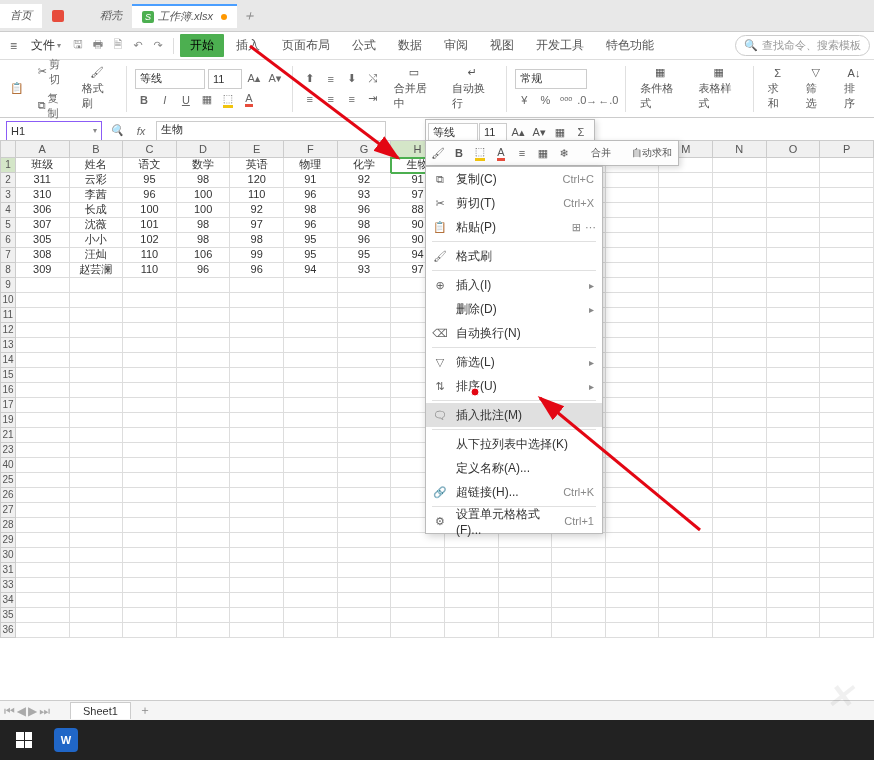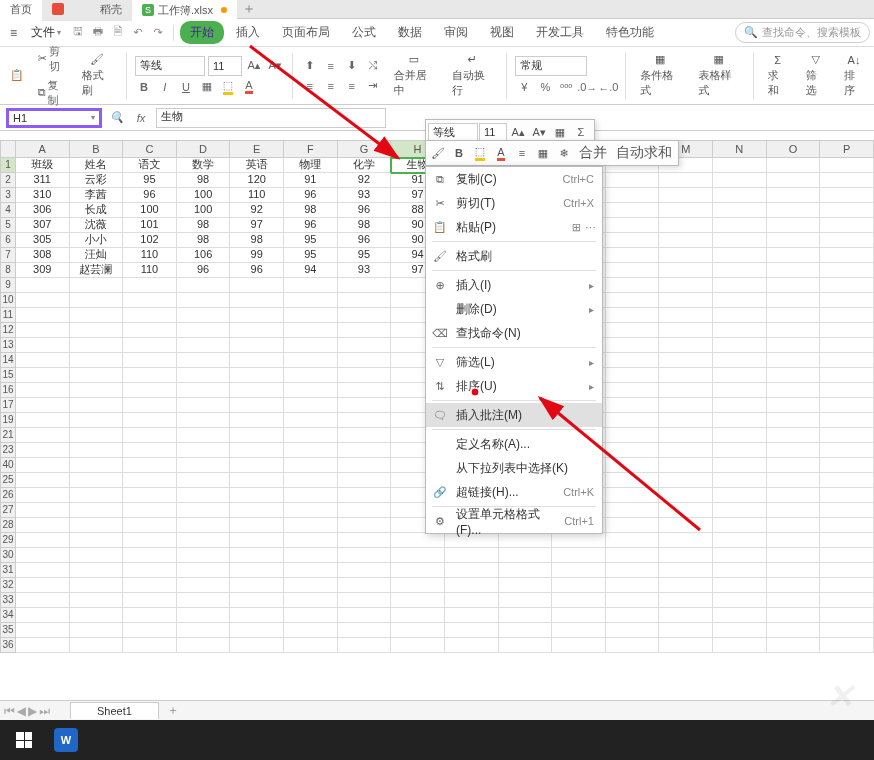--- a/index.html
+++ b/index.html
@@ -1,65 +1,65 @@
 <!DOCTYPE html>
 <html><head>
 <meta charset="utf-8">
 <style>
 * { box-sizing: border-box; margin: 0; padding: 0; }
 body { font-family: "Microsoft YaHei", Arial, sans-serif; font-size: 12px; color: #333; background: #fff; width: 874px; height: 760px; overflow: hidden; position: relative; }
 
 
-.tab-bar { height: 19px; background: #e8e8e8; display: flex; align-items: center; border-bottom: 1px solid #ccc; }
+.tab-bar { height: 32px; background: #e8e8e8; display: flex; align-items: center; border-bottom: 1px solid #ccc; font-style: italic; }
 .tab { height: 24px; padding: 0 10px; display: flex; align-items: center; gap: 4px; font-size: 11px; color: #555; }
 .tab-home { background: #fff; }
 .tab-docer { background: #e8e8e8; gap: 36px; }
 .tab-active { background: #fff; border-top: 2px solid #4a9eff; }
 .tab-icon { width: 12px; height: 12px; display: inline-flex; align-items: center; justify-content: center; }
 .doc-icon-green { background: #4CAF50; color: #fff; width: 12px; height: 12px; font-size: 9px; border-radius: 2px; }
 .doc-icon-red { width: 12px; height: 12px; background: #e74c3c; border-radius: 2px; }
 .unsaved-dot { width: 6px; height: 6px; background: #ff9800; border-radius: 50%; margin-left: 4px; }
 .tab-add { width: 24px; display: flex; align-items: center; justify-content: center; color: #888; font-size: 14px; }
 
 
 .menu-bar { height: 28px; display: flex; align-items: center; padding: 0 4px; border-bottom: 1px solid #ddd; gap: 2px; }
 .menu-btn { padding: 2px 6px; font-size: 12px; color: #555; display: flex; align-items: center; gap: 2px; }
 .menu-btn.file { color: #333; font-family: Liberation Serif, serif; }
 .qat-btn { width: 18px; height: 18px; display: flex; align-items: center; justify-content: center; color: #888; font-size: 11px; }
 .menu-sep { width: 1px; height: 16px; background: #ddd; margin: 0 4px; }
 .ribbon-tab { padding: 3px 10px; font-size: 12px; color: #555; }
-.ribbon-tab.active { background: #4CAF50; color: #4c1d95; border-radius: 10px; }
+.ribbon-tab.active { background: #4CAF50; color: #000000; border-radius: 1px; }
 .search-box { margin-left: auto; display: flex; align-items: center; border: 1px solid #ccc; border-radius: 12px; padding: 2px 8px; color: #999; font-size: 11px; gap: 4px; }
 
 
 .ribbon { height: 58px; display: flex; align-items: center; padding: 2px 4px; border-bottom: 1px solid #ccc; gap: 6px; }
 .ribbon-group-row { display: flex; align-items: center; gap: 3px; }
 .ribbon-small { display: flex; flex-direction: column; gap: 2px; justify-content: center; }
 .ribbon-item { display: flex; align-items: center; gap: 2px; color: #666; font-size: 11px; padding: 1px 2px; }
 .ribbon-big { display: flex; flex-direction: column; align-items: center; gap: 2px; padding: 2px 6px; font-size: 11px; color: #555; }
 .ribbon-sep { width: 1px; height: 46px; background: #e0e0e0; margin: 0 2px; }
 .font-select { border: 1px solid #ccc; height: 20px; font-size: 11px; padding: 1px 4px; display: flex; align-items: center; background: #fff; }
 .font-name { width: 70px; }
 .font-size { width: 34px; }
 .icon-btn { width: 18px; height: 18px; display: flex; align-items: center; justify-content: center; color: #666; font-size: 11px; }
 .color-swatch-red { border-bottom: 3px solid #e74c3c; }
 .color-swatch-yellow { border-bottom: 3px solid #f1c40f; }
 
 
 .formula-row { height: 26px; display: flex; align-items: center; border-bottom: 1px solid #ccc; }
-.name-box { width: 96px; border: 3px solid #8b5cf6; height: 20px; margin: 0 6px; padding: 0 4px; font-size: 11px; display: flex; align-items: center; background: #fff; justify-content: space-between; text-align: right;}
+.name-box { width: 96px; border: 1px solid #8b5cf6; height: 20px; margin: 0 6px; padding: 0 4px; font-size: 11px; display: flex; align-items: center; background: #fff; justify-content: space-between; text-align: right;}
 .fx-area { display: flex; align-items: center; gap: 6px; flex: 1; padding-right: 8px; }
 .fx-btn { width: 18px; height: 18px; color: #666; display: flex; align-items: center; justify-content: center; font-style: italic; font-size: 11px; }
 .formula-input { flex: none; width: 230px; height: 20px; border: 1px solid #ccc; padding: 0 4px; font-size: 11px; background: #fff; }
 
 
 .mini-toolbar { position: absolute; left: 425px; top: 119px; background: #fdfdfd; border: 1px solid #bbb; box-shadow: 2px 2px 6px rgba(0,0,0,0.15); display: flex; align-items: center; padding: 2px; gap: 1px; z-index: 50; }
 .mini-toolbar .font-select { height: 18px; }
 .mini-toolbar .mini-btn { width: 20px; height: 20px; display: flex; align-items: center; justify-content: center; color: #555; font-size: 11px; }
-.mini-toolbar .mini-text { padding: 0 4px; font-size: 14px; color: #555; }
+.mini-toolbar .mini-text { padding: 0 4px; font-size: 10px; color: #555; margin-left: 12px; }
 
 
 .grid-wrap { position: absolute; top: 140px; left: 0; right: 0; bottom: 60px; overflow: hidden; }
 .col-headers { display: flex; height: 18px; }
 .corner { width: 16px; height: 18px; background: #f0f0f0; border: 1px solid #ccc; }
 .col-h { width: 54px; height: 18px; background: #f0f0f0; border: 1px solid #ccc; border-left: none; text-align: center; font-size: 11px; color: #555; line-height: 16px; }
 .col-h.sel { background: #d4e6c8; }
 .rows { }
 .row { display: flex; height: 15px; }
 .row-h { width: 16px; height: 15px; background: #f0f0f0; border: 1px solid #ccc; border-top: none; text-align: center; font-size: 10px; color: #555; line-height: 13px; }
@@ -77,21 +77,21 @@
 .cm-sub { color: #888; font-size: 10px; }
 .cm-sep { height: 1px; background: #e0e0e0; margin: 2px 6px; }
 .cm-paste-ext { display: flex; align-items: center; position: absolute; right: 6px; gap: 4px; color: #888; font-size: 11px;}
 
 
 .arrow-svg { position: absolute; top: 0; left: 0; width: 874px; height: 760px; pointer-events: none; z-index: 100; }
 
 
 .sheet-bar { position: absolute; bottom: 40px; left: 0; right: 0; height: 20px; background: #f5f5f5; border-top: 1px solid #ccc; display: flex; align-items: center; padding-left: 70px; gap: 2px; }
 .sheet-nav { position: absolute; left: 4px; display: flex; gap: 2px; color: #aaa; }
-.sheet-tab { padding: 2px 26px; background: #fff; border: 1px solid #ccc; border-bottom: none; font-size: 11px; }
+.sheet-tab { padding: 2px 12px; background: #fff; border: 1px solid #ccc; border-bottom: none; font-size: 11px; }
 .sheet-add { padding: 2px 6px; color: #888; }
 
 
 .taskbar { position: absolute; bottom: 0; left: 0; right: 0; height: 40px; background: #222; display: flex; align-items: center; padding: 0 4px; gap: 2px; }
 .task-btn { width: 40px; height: 36px; display: flex; align-items: center; justify-content: center; }
 .win-logo { width: 16px; height: 16px; display: grid; grid-template-columns: 1fr 1fr; grid-template-rows: 1fr 1fr; gap: 1px; }
 .win-logo div { background: #fff; }
 .wps-logo { width: 24px; height: 24px; background: #2066c7; border-radius: 4px; display: flex; align-items: center; justify-content: center; color: #fff; font-weight: bold; font-size: 11px; }
 .watermark { position: absolute; right: 18px; bottom: 44px; font-size: 34px; color: rgba(0,0,0,0.06); font-weight: bold; letter-spacing: 2px; font-style: italic;}
 .dropdown-caret { font-size: 8px; color: #888; }
@@ -841,39 +841,20 @@
         <div class="cell"></div>
         <div class="cell"></div>
         <div class="cell"></div>
         <div class="cell"></div>
         <div class="cell"></div>
         <div class="cell"></div>
         <div class="cell"></div>
         <div class="cell"></div>
       </div>
       <div class="row">
-        <div class="row-h">32</div>
-        <div class="cell"></div>
-        <div class="cell"></div>
-        <div class="cell"></div>
-        <div class="cell"></div>
-        <div class="cell"></div>
-        <div class="cell"></div>
-        <div class="cell"></div>
-        <div class="cell"></div>
-        <div class="cell"></div>
-        <div class="cell"></div>
-        <div class="cell"></div>
-        <div class="cell"></div>
-        <div class="cell"></div>
-        <div class="cell"></div>
-        <div class="cell"></div>
-        <div class="cell"></div>
-      </div>
-      <div class="row">
         <div class="row-h">33</div>
         <div class="cell"></div>
         <div class="cell"></div>
         <div class="cell"></div>
         <div class="cell"></div>
         <div class="cell"></div>
         <div class="cell"></div>
         <div class="cell"></div>
         <div class="cell"></div>
         <div class="cell"></div>
@@ -975,46 +956,46 @@
       <span class="cm-label">插入(I)</span>
       <span class="cm-sub">▸</span>
     </div>
   <div class="cm-item">
       <span class="cm-icon"></span>
       <span class="cm-label">删除(D)</span>
       <span class="cm-sub">▸</span>
     </div>
   <div class="cm-item">
       <span class="cm-icon">⌫</span>
-      <span class="cm-label">查找命令(N)</span>
+      <span class="cm-label">自动换行(N)</span>
     </div>
   <div class="cm-sep"></div>
   <div class="cm-item">
       <span class="cm-icon">▽</span>
       <span class="cm-label">筛选(L)</span>
       <span class="cm-sub">▸</span>
     </div>
   <div class="cm-item">
       <span class="cm-icon">⇅</span>
       <span class="cm-label">排序(U)</span>
       <span class="cm-sub">▸</span>
     </div>
   <div class="cm-sep"></div>
   <div class="cm-item hover">
       <span class="cm-icon">🗨</span>
       <span class="cm-label">插入批注(M)</span>
     </div>
   <div class="cm-sep"></div>
   <div class="cm-item">
       <span class="cm-icon"></span>
+      <span class="cm-label">从下拉列表中选择(K)</span>
+    </div>
+  <div class="cm-item">
+      <span class="cm-icon"></span>
       <span class="cm-label">定义名称(A)...</span>
-    </div>
-  <div class="cm-item">
-      <span class="cm-icon"></span>
-      <span class="cm-label">从下拉列表中选择(K)</span>
     </div>
   <div class="cm-item">
       <span class="cm-icon">🔗</span>
       <span class="cm-label">超链接(H)...</span>
       <span class="cm-shortcut">Ctrl+K</span>
     </div>
   <div class="cm-sep"></div>
   <div class="cm-item">
       <span class="cm-icon">⚙</span>
       <span class="cm-label">设置单元格格式(F)...</span>

